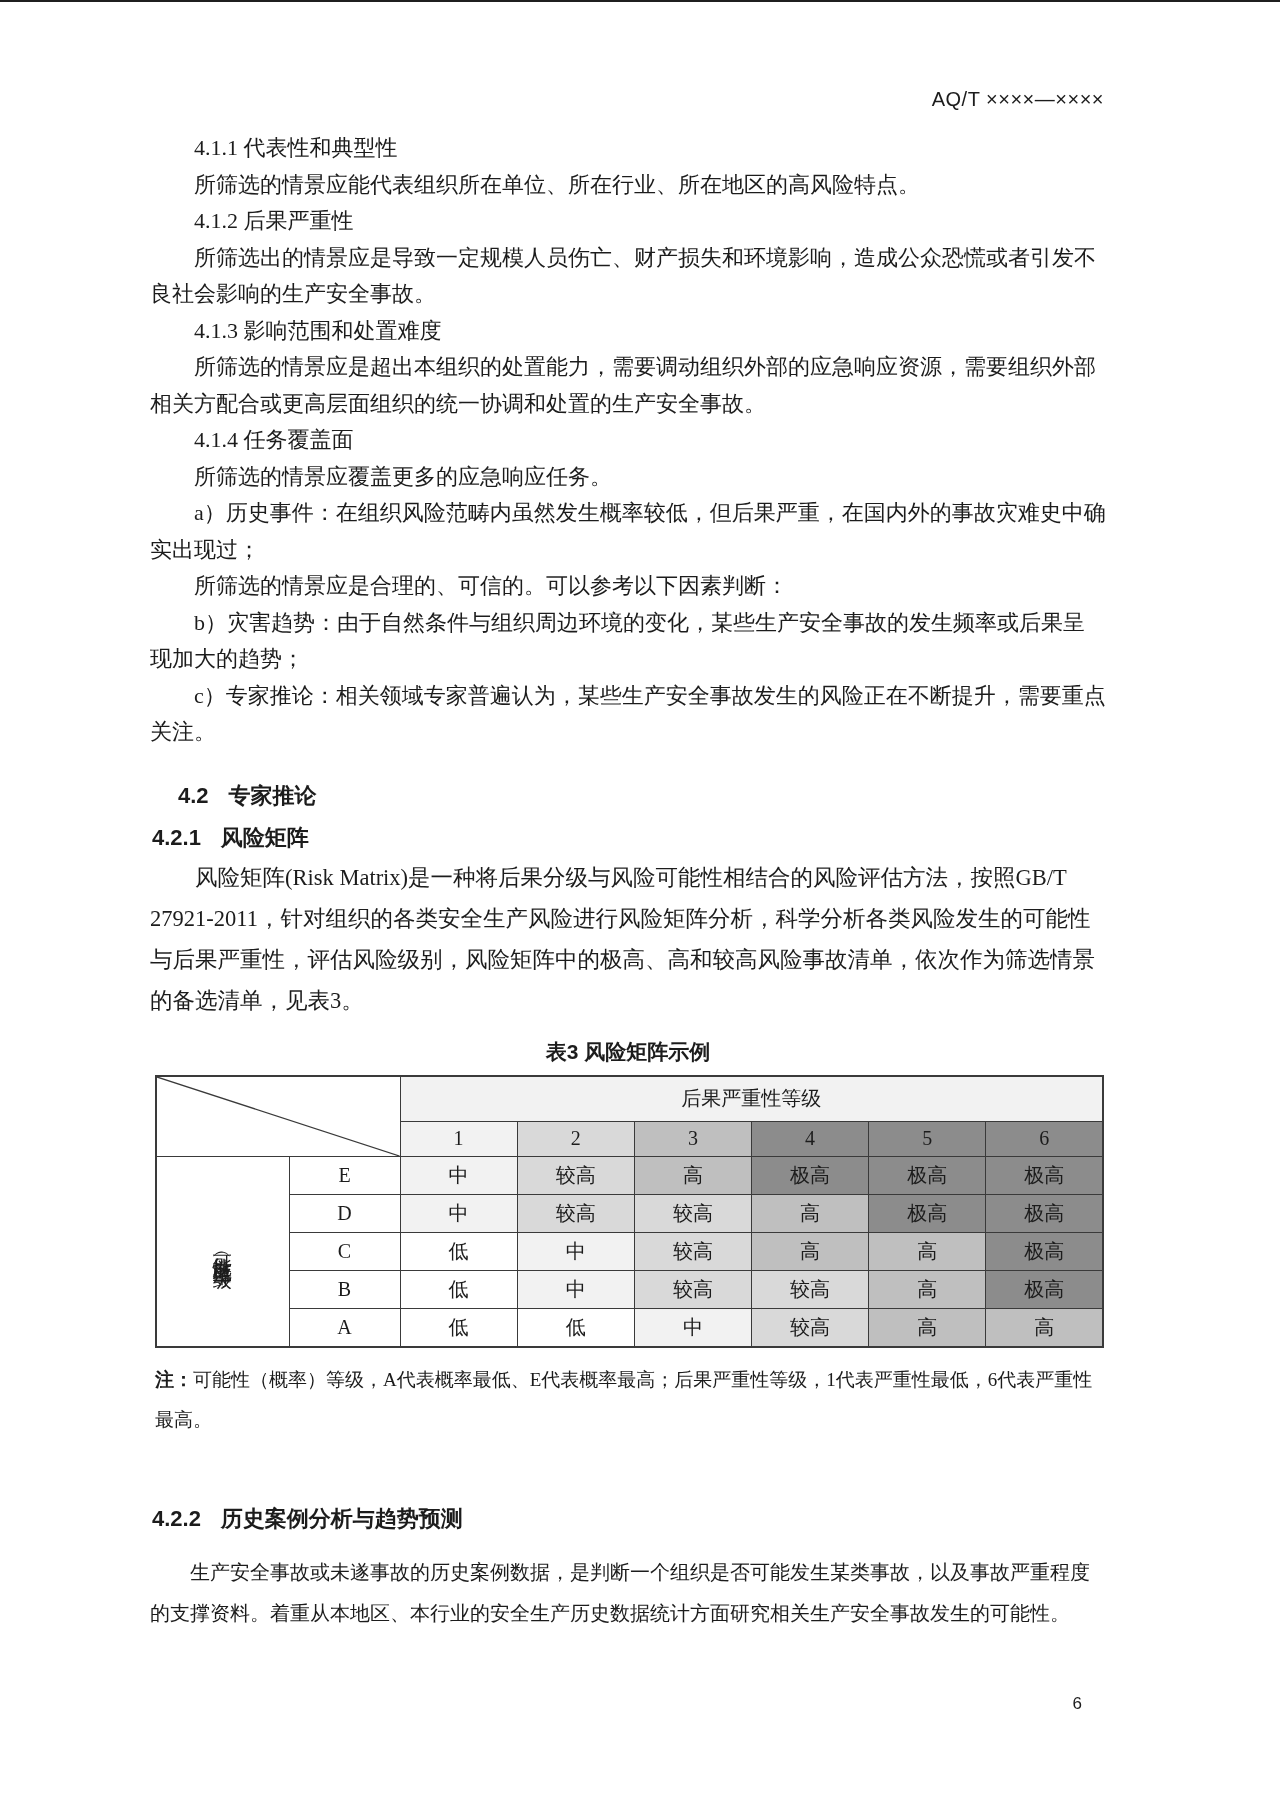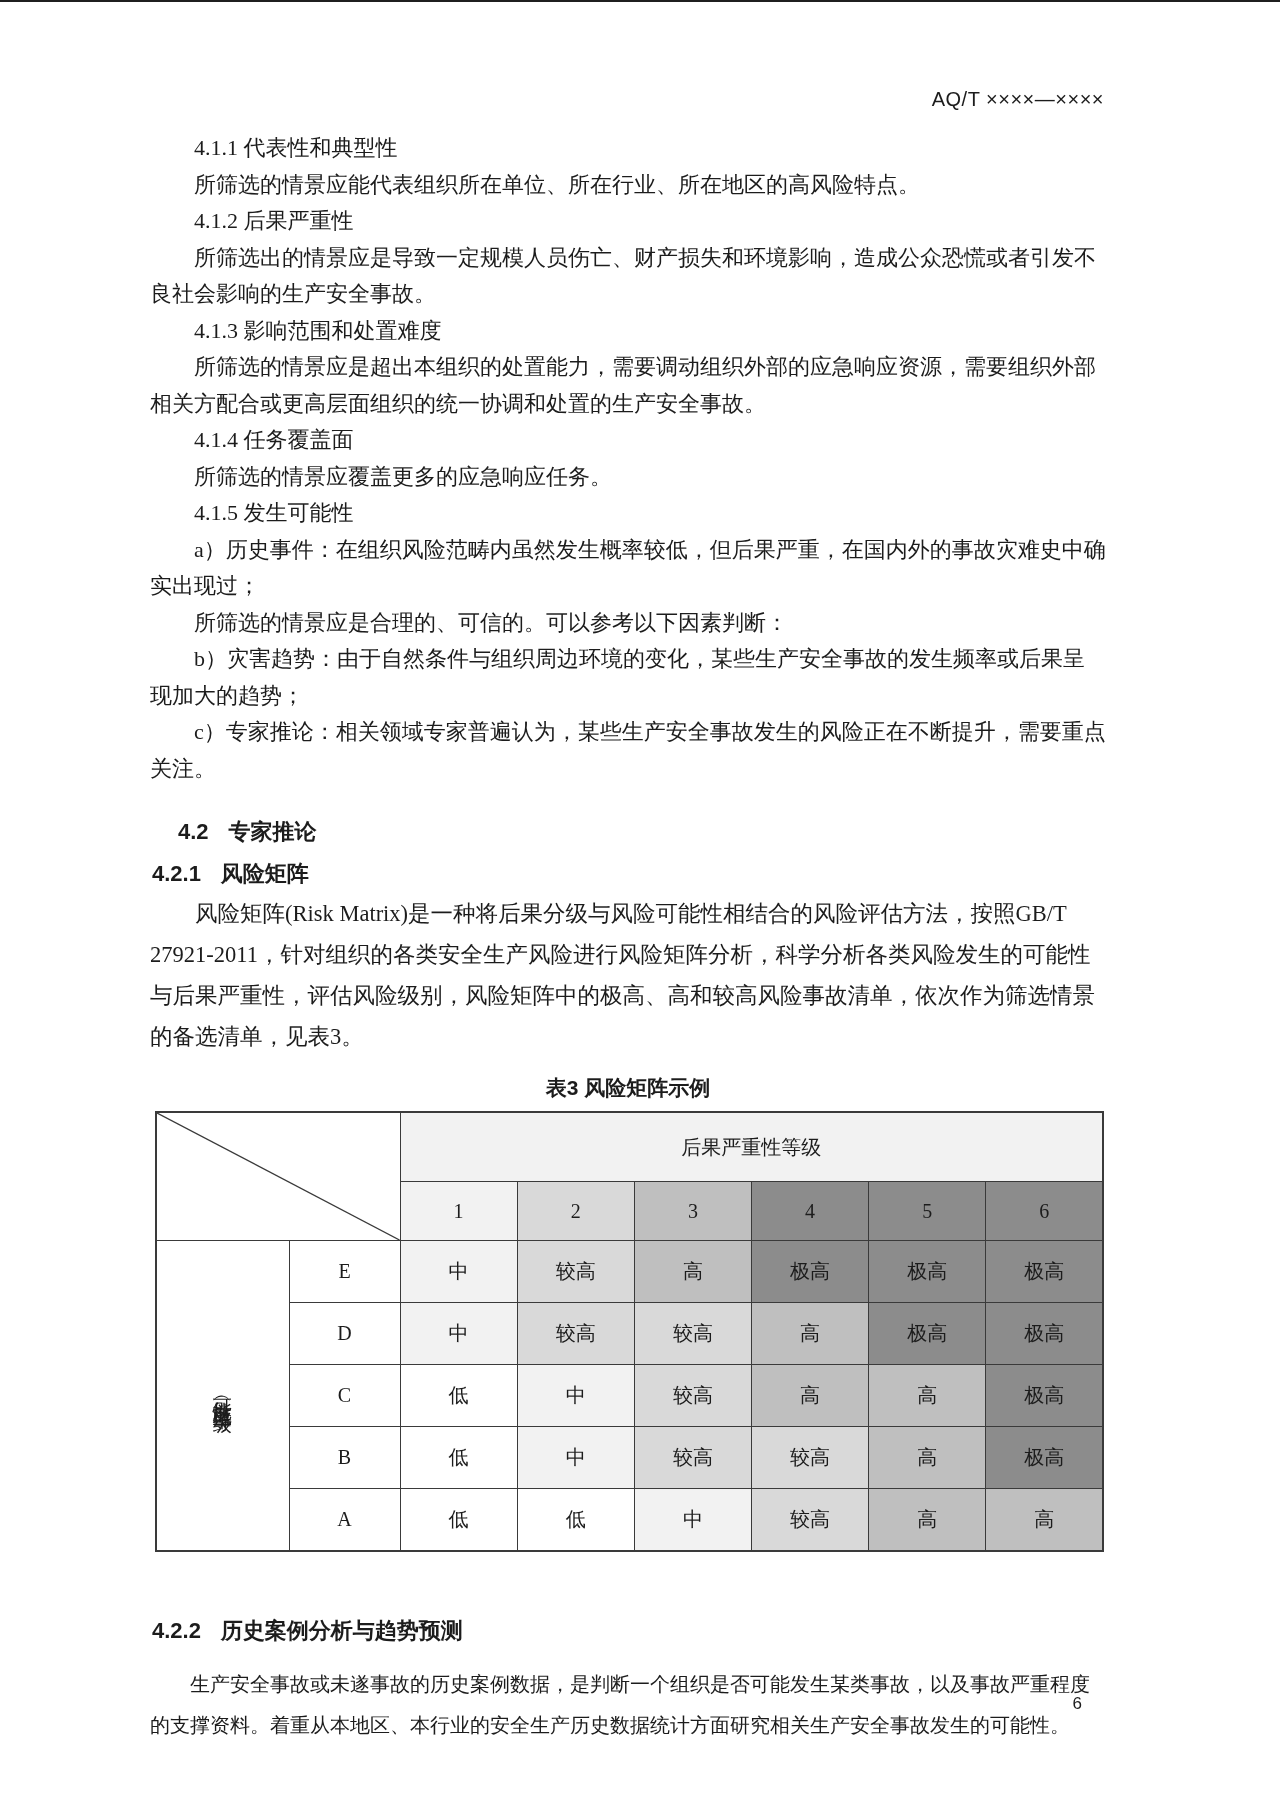--- a/index.html
+++ b/index.html
@@ -36,21 +36,21 @@
     font-weight:700;font-size:21px;line-height:30px;
   }
   table.risk{
     border-collapse:collapse;table-layout:fixed;
     width:949px;margin:8px 0 0 5px;
     border:2px solid #3a3a3a;
   }
   table.risk td{
     border:1px solid #3a3a3a;
     text-align:center;vertical-align:middle;
-    font-size:20px;padding:12px;
+    font-size:20px;padding:0;
     overflow:hidden;
   }
   td.band{height:44px;background:#f2f2f2;font-size:21px;}
   td.num{height:34px;font-family:"Liberation Serif","DejaVu Serif",serif;}
   td.data{height:37px;}
   td.diag{position:relative;background:#ffffff;}
   td.diag svg{position:absolute;left:0;top:0;width:100%;height:100%;display:block;}
   td.vlabel{background:#ffffff;}
   .vtext{
     writing-mode:vertical-rl;
@@ -76,21 +76,20 @@
   <div class="content">
 
     <p class="bline">4.1.1 代表性和典型性</p>
     <p class="bline">所筛选的情景应能代表组织所在单位、所在行业、所在地区的高风险特点。</p>
     <p class="bline">4.1.2 后果严重性</p>
     <p class="bline">所筛选出的情景应是导致一定规模人员伤亡、财产损失和环境影响，造成公众恐慌或者引发不良社会影响的生产安全事故。</p>
     <p class="bline">4.1.3 影响范围和处置难度</p>
     <p class="bline">所筛选的情景应是超出本组织的处置能力，需要调动组织外部的应急响应资源，需要组织外部相关方配合或更高层面组织的统一协调和处置的生产安全事故。</p>
     <p class="bline">4.1.4 任务覆盖面</p>
     <p class="bline">所筛选的情景应覆盖更多的应急响应任务。</p>
-    <p class="bline">4.1.5 发生可能性</p>
     <p class="bline">a）历史事件：在组织风险范畴内虽然发生概率较低，但后果严重，在国内外的事故灾难史中确实出现过；</p>
     <p class="bline">所筛选的情景应是合理的、可信的。可以参考以下因素判断：</p>
     <p class="bline">b）灾害趋势：由于自然条件与组织周边环境的变化，某些生产安全事故的发生频率或后果呈现加大的趋势；</p>
     <p class="bline">c）专家推论：相关领域专家普遍认为，某些生产安全事故发生的风险正在不断提升，需要重点关注。</p>
 
     <p class="h-bold h42"><span class="hnum">4.2</span><span>专家推论</span></p>
 
     <p class="h-bold h421"><span class="hnum">4.2.1</span><span>风险矩阵</span></p>
 
     <p class="p421">风险矩阵(Risk Matrix)是一种将后果分级与风险可能性相结合的风险评估方法，按照GB/T 27921-2011，针对组织的各类安全生产风险进行风险矩阵分析，科学分析各类风险发生的可能性与后果严重性，评估风险级别，风险矩阵中的极高、高和较高风险事故清单，依次作为筛选情景的备选清单，见表3。</p>
@@ -167,20 +166,21 @@
           <td class="data" style="background: rgb(255, 255, 255);">低</td>
           <td class="data" style="background: rgb(255, 255, 255);">低</td>
           <td class="data" style="background: rgb(242, 242, 242);">中</td>
           <td class="data" style="background: rgb(217, 217, 217);">较高</td>
           <td class="data" style="background: rgb(191, 191, 191);">高</td>
           <td class="data" style="background: rgb(191, 191, 191);">高</td>
         </tr>
       </tbody>
     </table>
 
+    <p class="note"><span class="note-label">注：</span><span>可能性（概率）等级，A代表概率最低、E代表概率最高；后果严重性等级，1代表严重性最低，6代表严重性最高。</span></p>
 
     <p class="h-bold h422"><span class="hnum">4.2.2</span><span>历史案例分析与趋势预测</span></p>
 
     <p class="p422">生产安全事故或未遂事故的历史案例数据，是判断一个组织是否可能发生某类事故，以及事故严重程度的支撑资料。着重从本地区、本行业的安全生产历史数据统计方面研究相关生产安全事故发生的可能性。</p>
 
   </div>
 
   <div class="page-number">6</div>
 
 </div>

